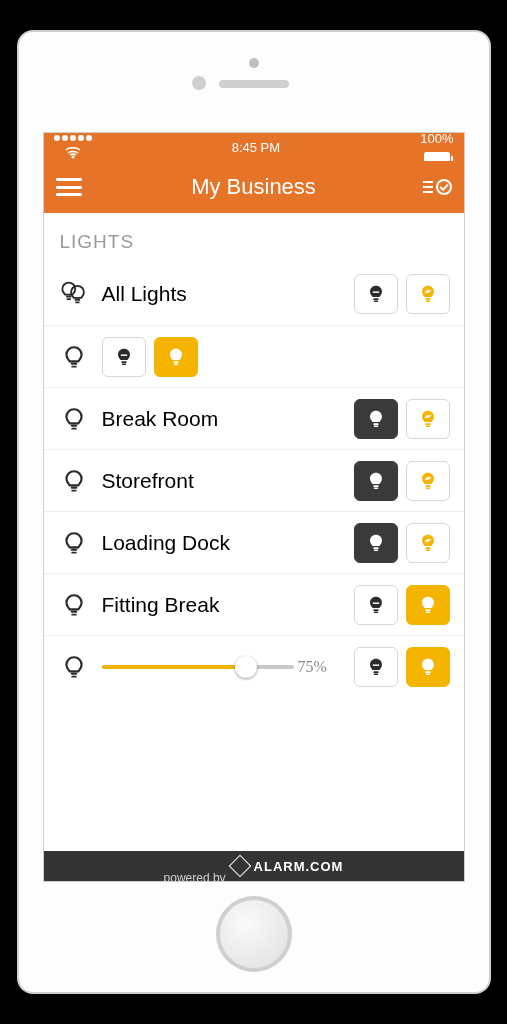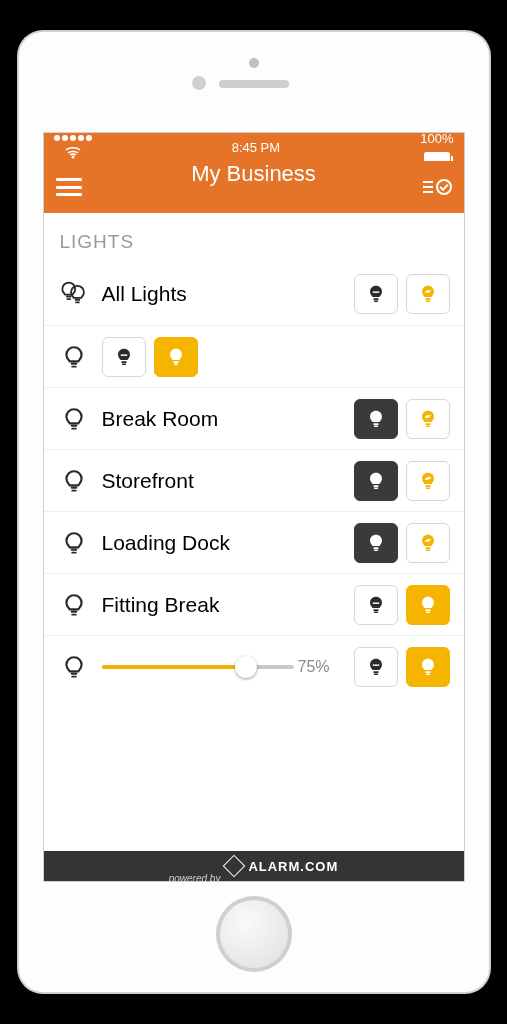--- a/index.html
+++ b/index.html
@@ -9,21 +9,21 @@
     width: 507px;
     height: 1024px;
     display: flex;
     align-items: center;
     justify-content: center;
   }
   .phone {
     width: 470px;
     height: 960px;
     background: #fdfdfd;
-    border-radius: 24px;
+    border-radius: 14px;
     position: relative;
     box-shadow: 0 0 0 2px #d0d0d0, 0 4px 18px rgba(0,0,0,.35);
     padding: 100px 24px 110px 24px;
   }
   .speaker {
     position: absolute;
     top: 48px; left: 50%; transform: translateX(-50%);
     width: 70px; height: 8px; border-radius: 4px; background: #cfcfcf;
   }
   .camera {
@@ -65,21 +65,21 @@
   .battery {
     width: 26px; height: 12px; border: 1.5px solid #fff; border-radius: 2px; position: relative;
   }
   .battery::after { content:""; position:absolute; right:-4px; top:3px; width:2px; height:6px; background:#fff; }
   .battery-fill { background:#fff; width:100%; height:100%; }
   
   .nav {
     height: 52px;
     background: #e57428;
     color: #fff;
-    display: flex; align-items: flex-start; justify-content: center;
+    display: flex; align-items: center; justify-content: center;
     position: relative;
     font-size: 22px;
     font-weight: 400;
   }
   .hamburger {
     position: absolute; left: 12px; top: 50%; transform: translateY(-50%);
     width: 26px; height: 18px; display: flex; flex-direction: column; justify-content: space-between;
   }
   .hamburger span { height: 3px; background: #fff; border-radius: 1px; }
   .nav-right-icon {
@@ -106,21 +106,21 @@
     display:flex; align-items:center;
     padding: 10px 14px;
     border-top: 1px solid #eee;
     gap: 12px;
     min-height: 62px;
   }
   .row:first-of-type { border-top: none; }
   .row-icon { width: 32px; display:flex; justify-content:center; color:#2b2b2b; flex-shrink:0; }
   .row-label { flex:1; font-size:21px; color:#000000; }
   .row-main { flex:1; display:flex; flex-direction:column; gap:4px; }
-  .slider-row { display:flex; align-items:center; gap:4px; }
+  .slider-row { display:flex; align-items:center; gap:4px;font-family:Liberation Serif, serif; }
   .slider {
     flex:1; height:4px; background:#c9c9c9; border-radius:2px; position:relative;
   }
   .slider-fill {
     position:absolute; left:0; top:0; bottom:0; background:#f0b400; border-radius:2px;
   }
   .slider-thumb {
     position:absolute; top:50%; transform:translate(-50%,-50%);
     width:22px; height:22px; border-radius:50%; background:#fff;
     box-shadow:0 1px 3px rgba(0,0,0,.4);
@@ -137,21 +137,21 @@
   .lbtn.off-inactive svg { color:#2b2b2b; }
   .lbtn.on-active { background:#f5b400; border-color:#f5b400; }
   .lbtn.on-active svg { color:#fff; }
   .lbtn.on-inactive svg { color:#f5b400; }
   
   .brand-bar {
     height: 30px; background:#343434; color:#fff;
     display:flex; align-items:center; justify-content:center; gap:6px;
     font-size:11px;
   }
-  .brand-bar .powered { font-style:italic; font-size:10px; color:#cfcfcf;margin-top:24px; }
+  .brand-bar .powered { font-size:12px; color:#cfcfcf;margin-top:24px; }
   .brand-bar .shield {
     width:16px; height:16px; border:1.5px solid #fff; transform:rotate(45deg);
   }
   .brand-bar .name { font-weight:700; letter-spacing:1px; font-size:13px; }
 </style>
 </head>
 <body>
 
 <div class="phone">
   <div class="camera"></div>

